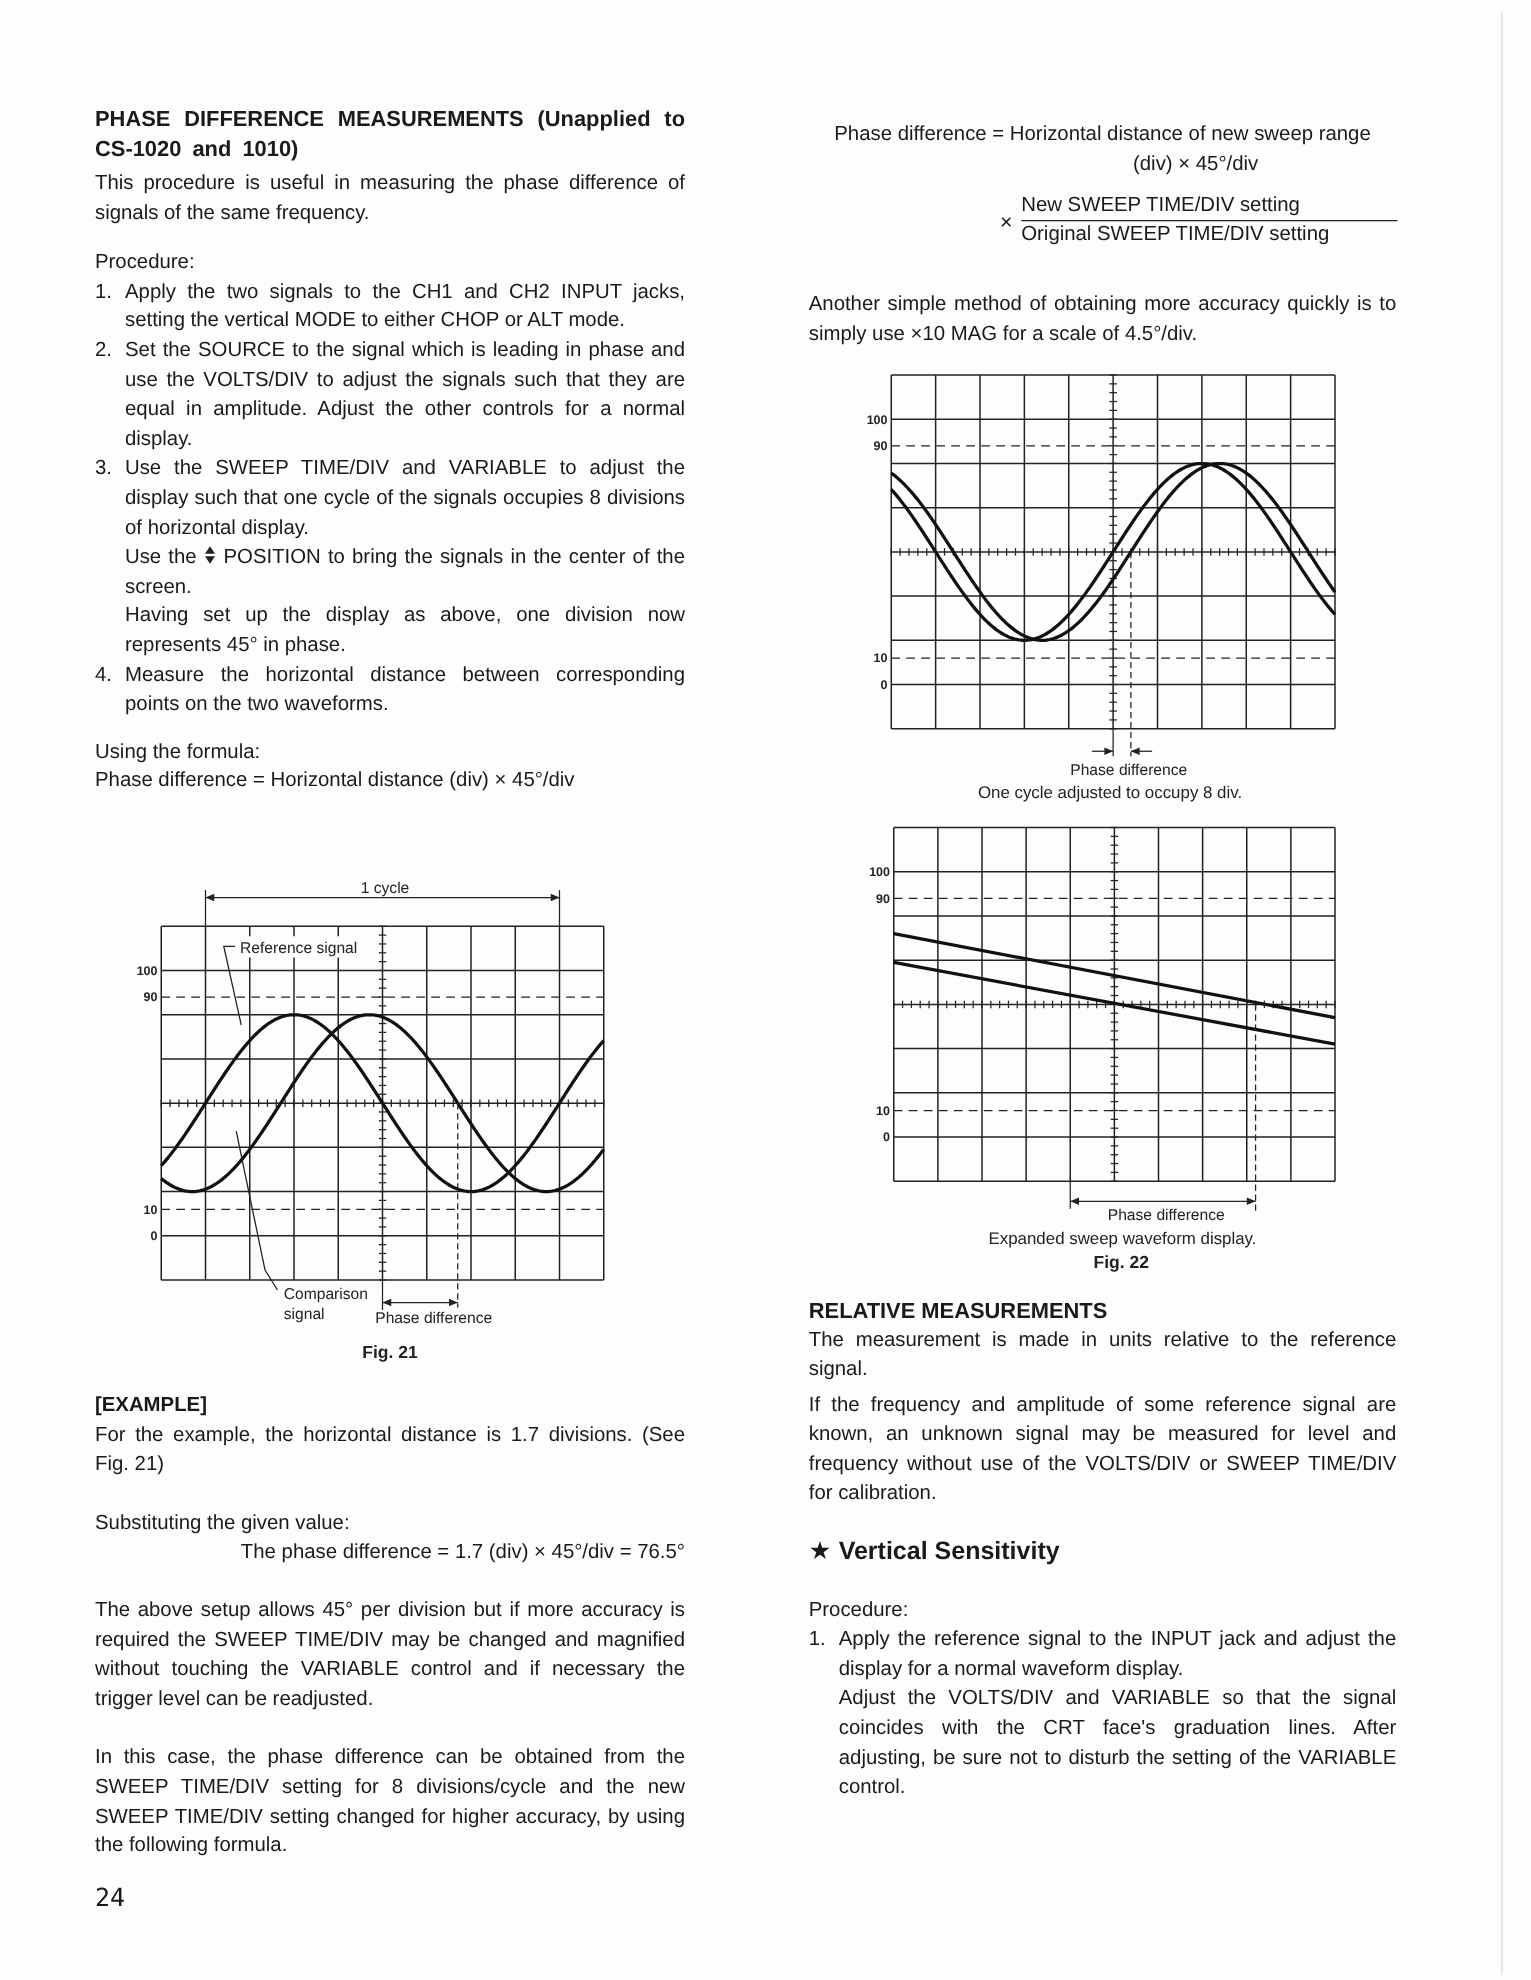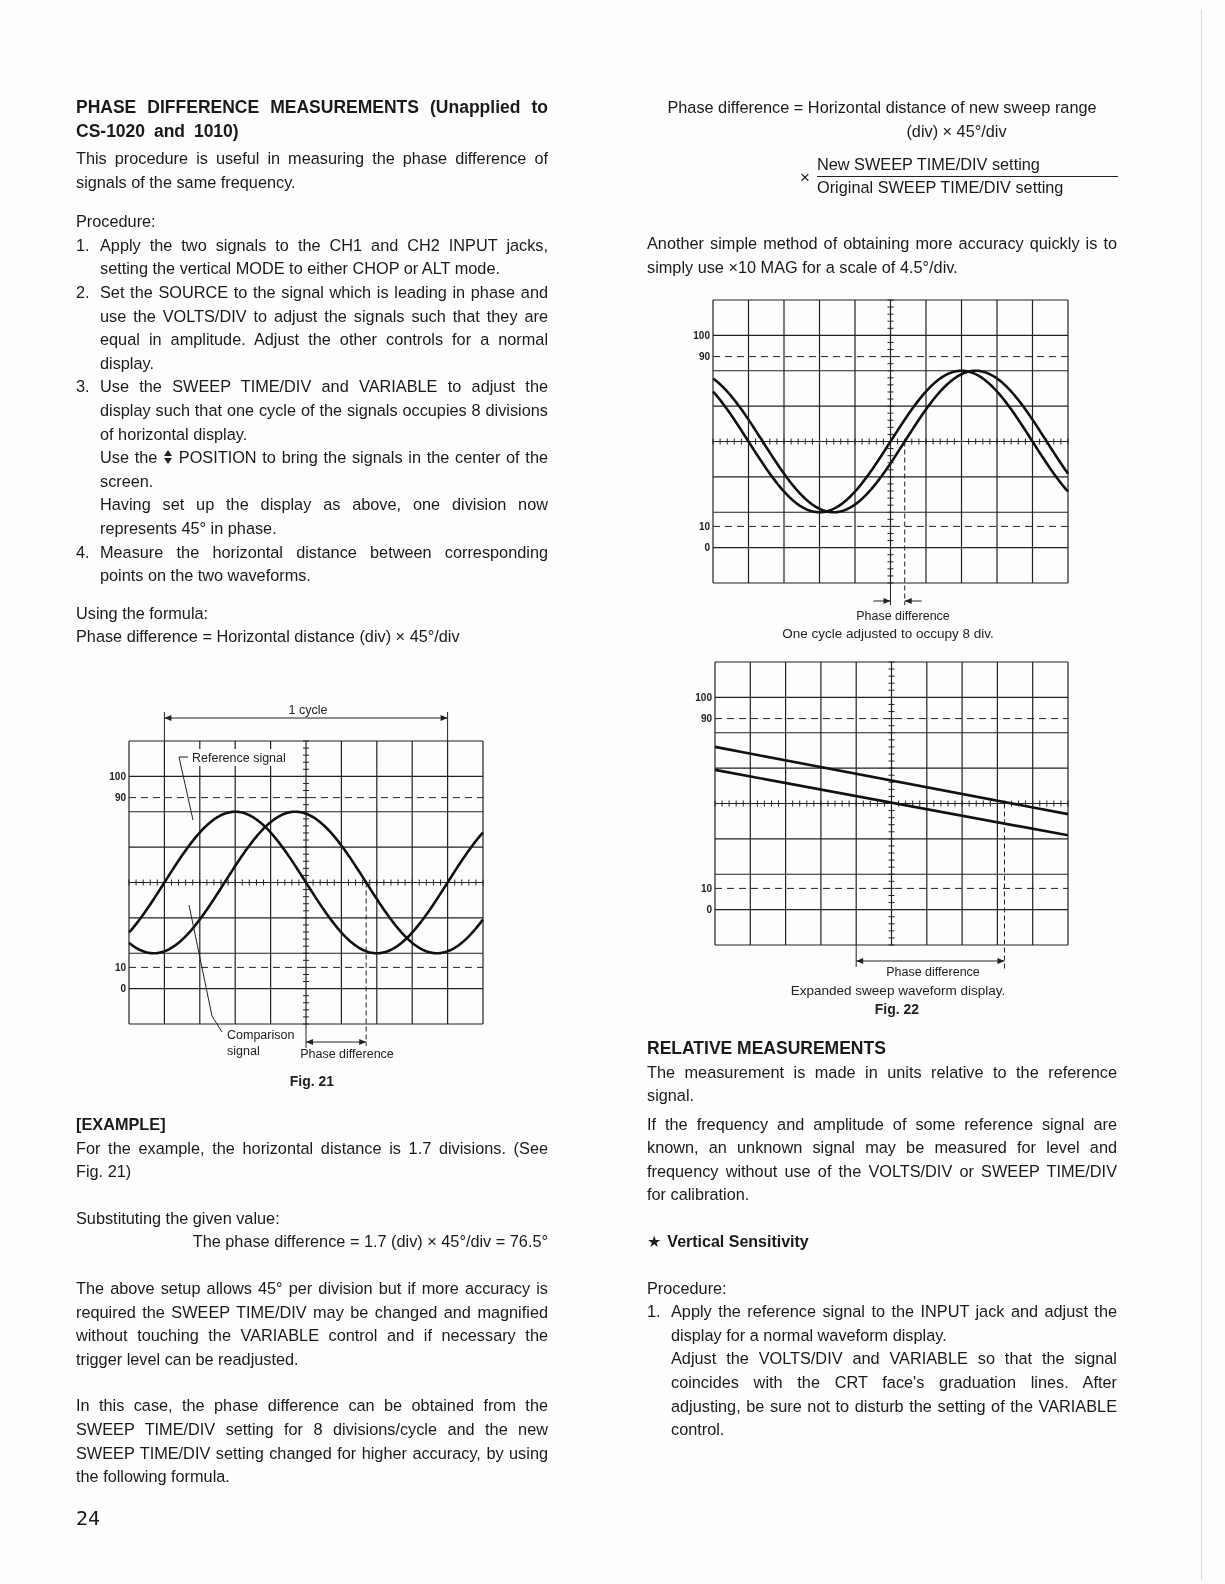--- a/index.html
+++ b/index.html
@@ -1,34 +1,34 @@
 <!DOCTYPE html>
 <html><head>
 <meta charset="utf-8">
 <style>
   html, body { margin: 0; padding: 0; background: #fdfdfd; }
   body { width: 1225px; height: 1584px; position: relative; overflow: hidden;
          font-family: "Liberation Sans", "DejaVu Sans", sans-serif; color: #1a1a1a; }
   .page-edge { position: absolute; left: 1201px; top: 10px; width: 1px; height: 1570px;
                background: #d8d8d8; }
   .col { position: absolute; }
-  .left { left: 76px; top: 96px; width: 472px; }
+  .left { left: 76px; top: 84px; width: 472px; }
   .right { left: 647px; top: 96px; width: 470px; }
   p, .t { margin: 0; font-size: 16.3px; line-height: 23.6px; text-align: justify; }
   h2 { margin: 0; font-size: 17.5px; line-height: 23.5px; font-weight: bold; text-align: justify; }
   h2.rel { font-size: 17.5px; }
   .word-spaced { word-spacing: 4px; }
   ol { margin: 0; padding: 0; list-style: none; }
   ol li { position: relative; padding-left: 24px; font-size: 16.3px; line-height: 23.6px; text-align: justify; }
   ol li .num { position: absolute; left: 0; top: 0; }
   .gap { height: 23px; }
   .bold { font-weight: bold; }
   .fig { position: absolute; }
   .fig svg { display: block; overflow: visible; }
-  .star-head { font-weight: bold; font-size: 16px; line-height: 23.6px; }
+  .star-head { font-weight: bold; font-size: 20px; line-height: 23.6px; }
   .pagenum { position: absolute; left: 76px; top: 1506px; font-size: 20px;
              font-family: "DejaVu Sans Mono", monospace; }
   .formula-line { font-size: 16.3px; line-height: 23.6px; white-space: nowrap; text-align: center; }
   .frac { position: absolute; }
   .frac .num-t, .frac .den-t { font-size: 16.3px; white-space: nowrap; }
   .frac .bar { height: 1px; background: #222; margin: 2px 0 5px 0; }
   svg text { font-family: "Liberation Sans", "DejaVu Sans", sans-serif; }
 </style>
 </head>
 <body>

